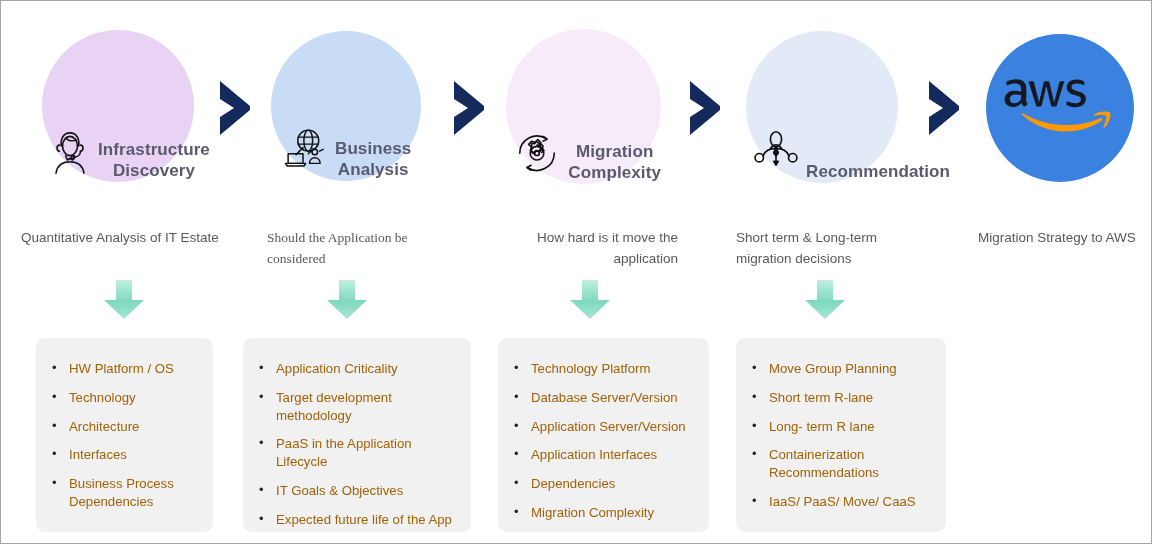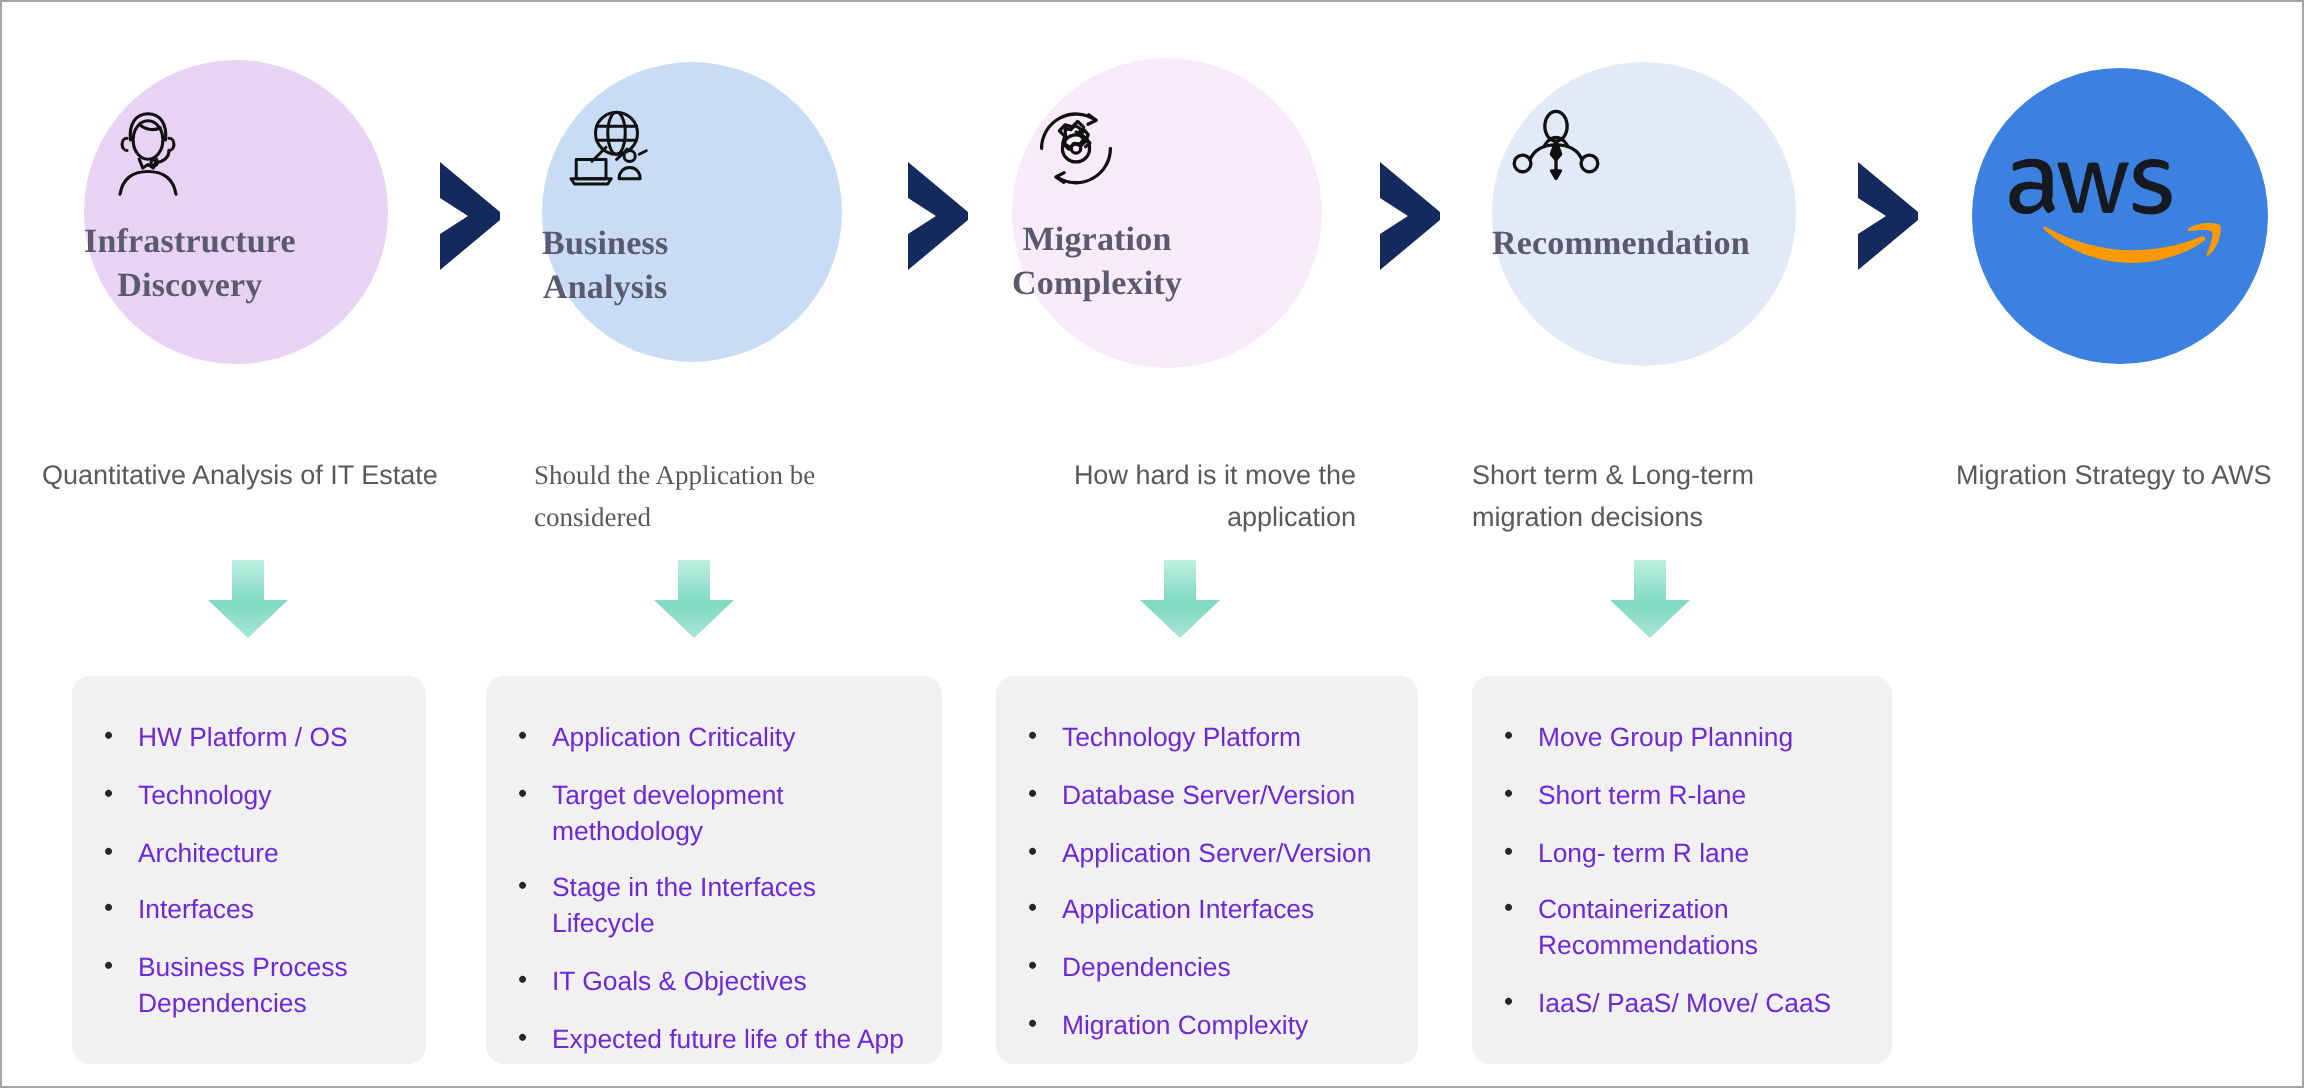--- a/index.html
+++ b/index.html
@@ -14,24 +14,23 @@
     background: #ffffff;
     border: 1px solid #a6a6a6;
     overflow: hidden;
   }
 
   
   .stage-circle {
     position: absolute;
     border-radius: 50%;
     display: flex;
-    flex-direction: column;
-    align-items: flex-start;
+    flex-direction: row;
+    align-items: flex-end;
     justify-content: flex-start;
-    font-family: Liberation Serif, serif;
   }
   .circle-icon {
     margin-top: 18px;
     width: 64px; height: 58px;
     display: flex; align-items: center; justify-content: center;
   }
   .circle-title {
     margin-top: 4px;
     text-align: center;
     font-size: 17px;
@@ -71,21 +70,21 @@
     position: absolute;
     background: #f1f1f1;
     border-radius: 9px;
     padding: 22px 12px 14px 14px;
   }
   .detail-list { list-style: none; }
   .detail-list li {
     position: relative;
     padding-left: 19px;
     font-size: 13.2px;
-    color: #6d28d9;
+    color: #a16207;
     line-height: 1.35;
     margin-bottom: 11px;
     white-space: pre-line;
   }
   .detail-list li:before {
     content: "\2022";
     position: absolute;
     left: 2px; top: -1px;
     font-size: 13px;
     color: #262626;
@@ -185,21 +184,21 @@
         </linearGradient>
       </defs>
       <path d="M15 0 H31 V20 H43 L23 39 L3 20 H15 Z" fill="url(#ga2)"></path>
     </svg>
   </div>
 
   <div class="detail-box" style="left:242px; top:337px; width:228px; height:194px;">
     <ul class="detail-list">
       <li>Application Criticality</li>
       <li>Target development methodology</li>
-      <li>Stage in the Interfaces Lifecycle</li>
+      <li>PaaS in the Application Lifecycle</li>
       <li>IT Goals &amp; Objectives</li>
       <li>Expected future life of the App</li>
       <li>Business Case, benefits &amp; value</li>
     </ul>
   </div>
 
   <div class="chevron" style="left:450px; top:78px; width:38px; height:58px;">
     <svg viewBox="0 0 38 58" width="38" height="58">
       <path d="M3 2 L33 27 L33 31 L3 56 L3 38 L17 29 L3 20 Z" fill="#14295C"></path>
     </svg>

